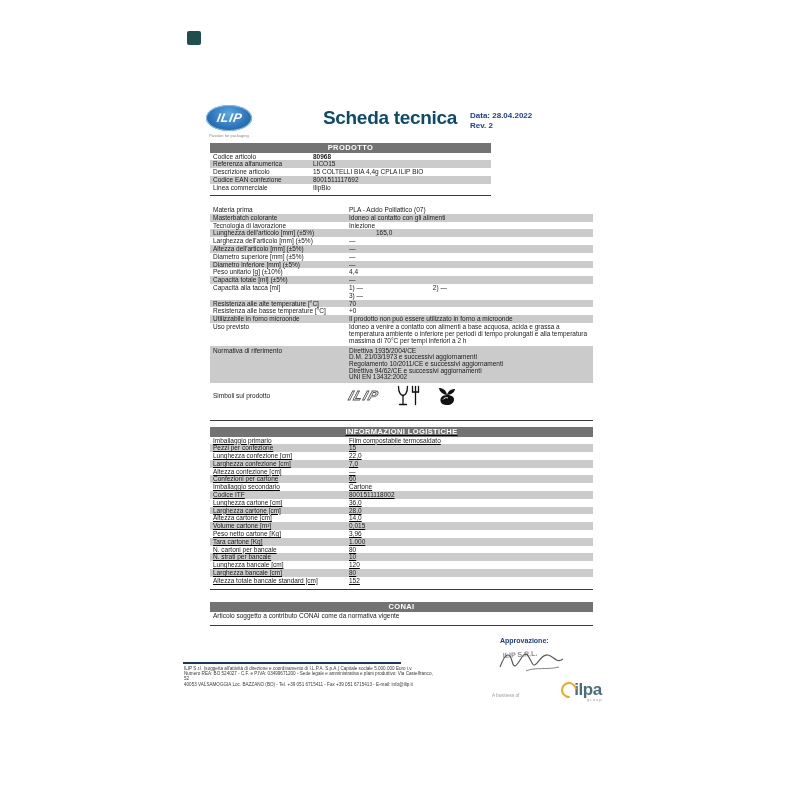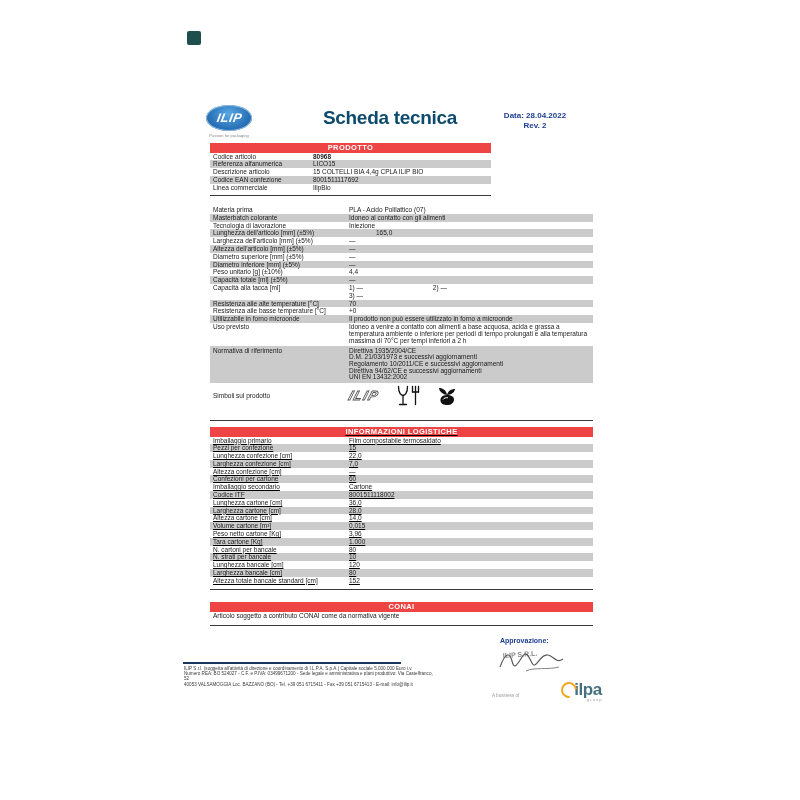--- a/index.html
+++ b/index.html
@@ -11,30 +11,30 @@
 
   
   #logo{position:absolute;left:204px;top:105px;width:50px;text-align:center;}
   .logo-ellipse{width:46px;height:26px;border-radius:50%;margin:0 auto;
     background:radial-gradient(ellipse at 50% 35%,#5aa9e6 0%,#2a72b8 60%,#1d5d9e 100%);
     display:flex;align-items:center;justify-content:center;box-shadow:inset 0 0 0 1px #8fbde2;}
   .logo-ellipse span{color:#fff;font-weight:bold;font-style:italic;font-size:12.5px;letter-spacing:.5px;transform:skewX(-10deg);}
   .logo-tagline{font-size:4px;color:#8a8a8a;margin-top:1.5px;white-space:nowrap;}
   #title{position:absolute;left:260px;top:107px;width:260px;text-align:center;
     font-size:19px;font-weight:bold;color:#0c4a6e;letter-spacing:-.3px;}
-  #daterev{position:absolute;left:470px;top:111px;width:130px;text-align:center;
+  #daterev{position:absolute;left:470px;top:111px;width:130px;text-align:left;
     color:#1d3d91;font-weight:bold;font-size:8px;line-height:9.5px;}
 
   
   .tbl{position:absolute;left:210px;}
   #t-prod{top:143px;width:281px;}
   #t-info{top:206px;width:383px;}
   #t-log{top:427px;width:383px;text-decoration:underline;}
   #t-conai{top:602px;width:383px;}
-  .bar{background:#ef4444;color:#fff;font-weight:bold;font-size:7.5px;text-align:center;
+  .bar{background:#737373;color:#fff;font-weight:bold;font-size:7.5px;text-align:center;
     height:9.5px;line-height:10px;letter-spacing:.4px;}
   .row{display:flex;min-height:7.8px;line-height:7.8px;font-size:6.5px;color:#1a1a1a;}
   .g{background:#cbcbcb;}
   .lbl{flex:none;padding-left:3px;}
   .t1 .lbl{width:100px;}
   .t2 .lbl{width:136px;}
   .val{flex:1;padding-right:2px;}
   .b{font-weight:bold;}
   .ind .val{padding-left:27px;}
   .ml .val{line-height:6.7px;padding-top:1.5px;padding-bottom:1.5px;}

